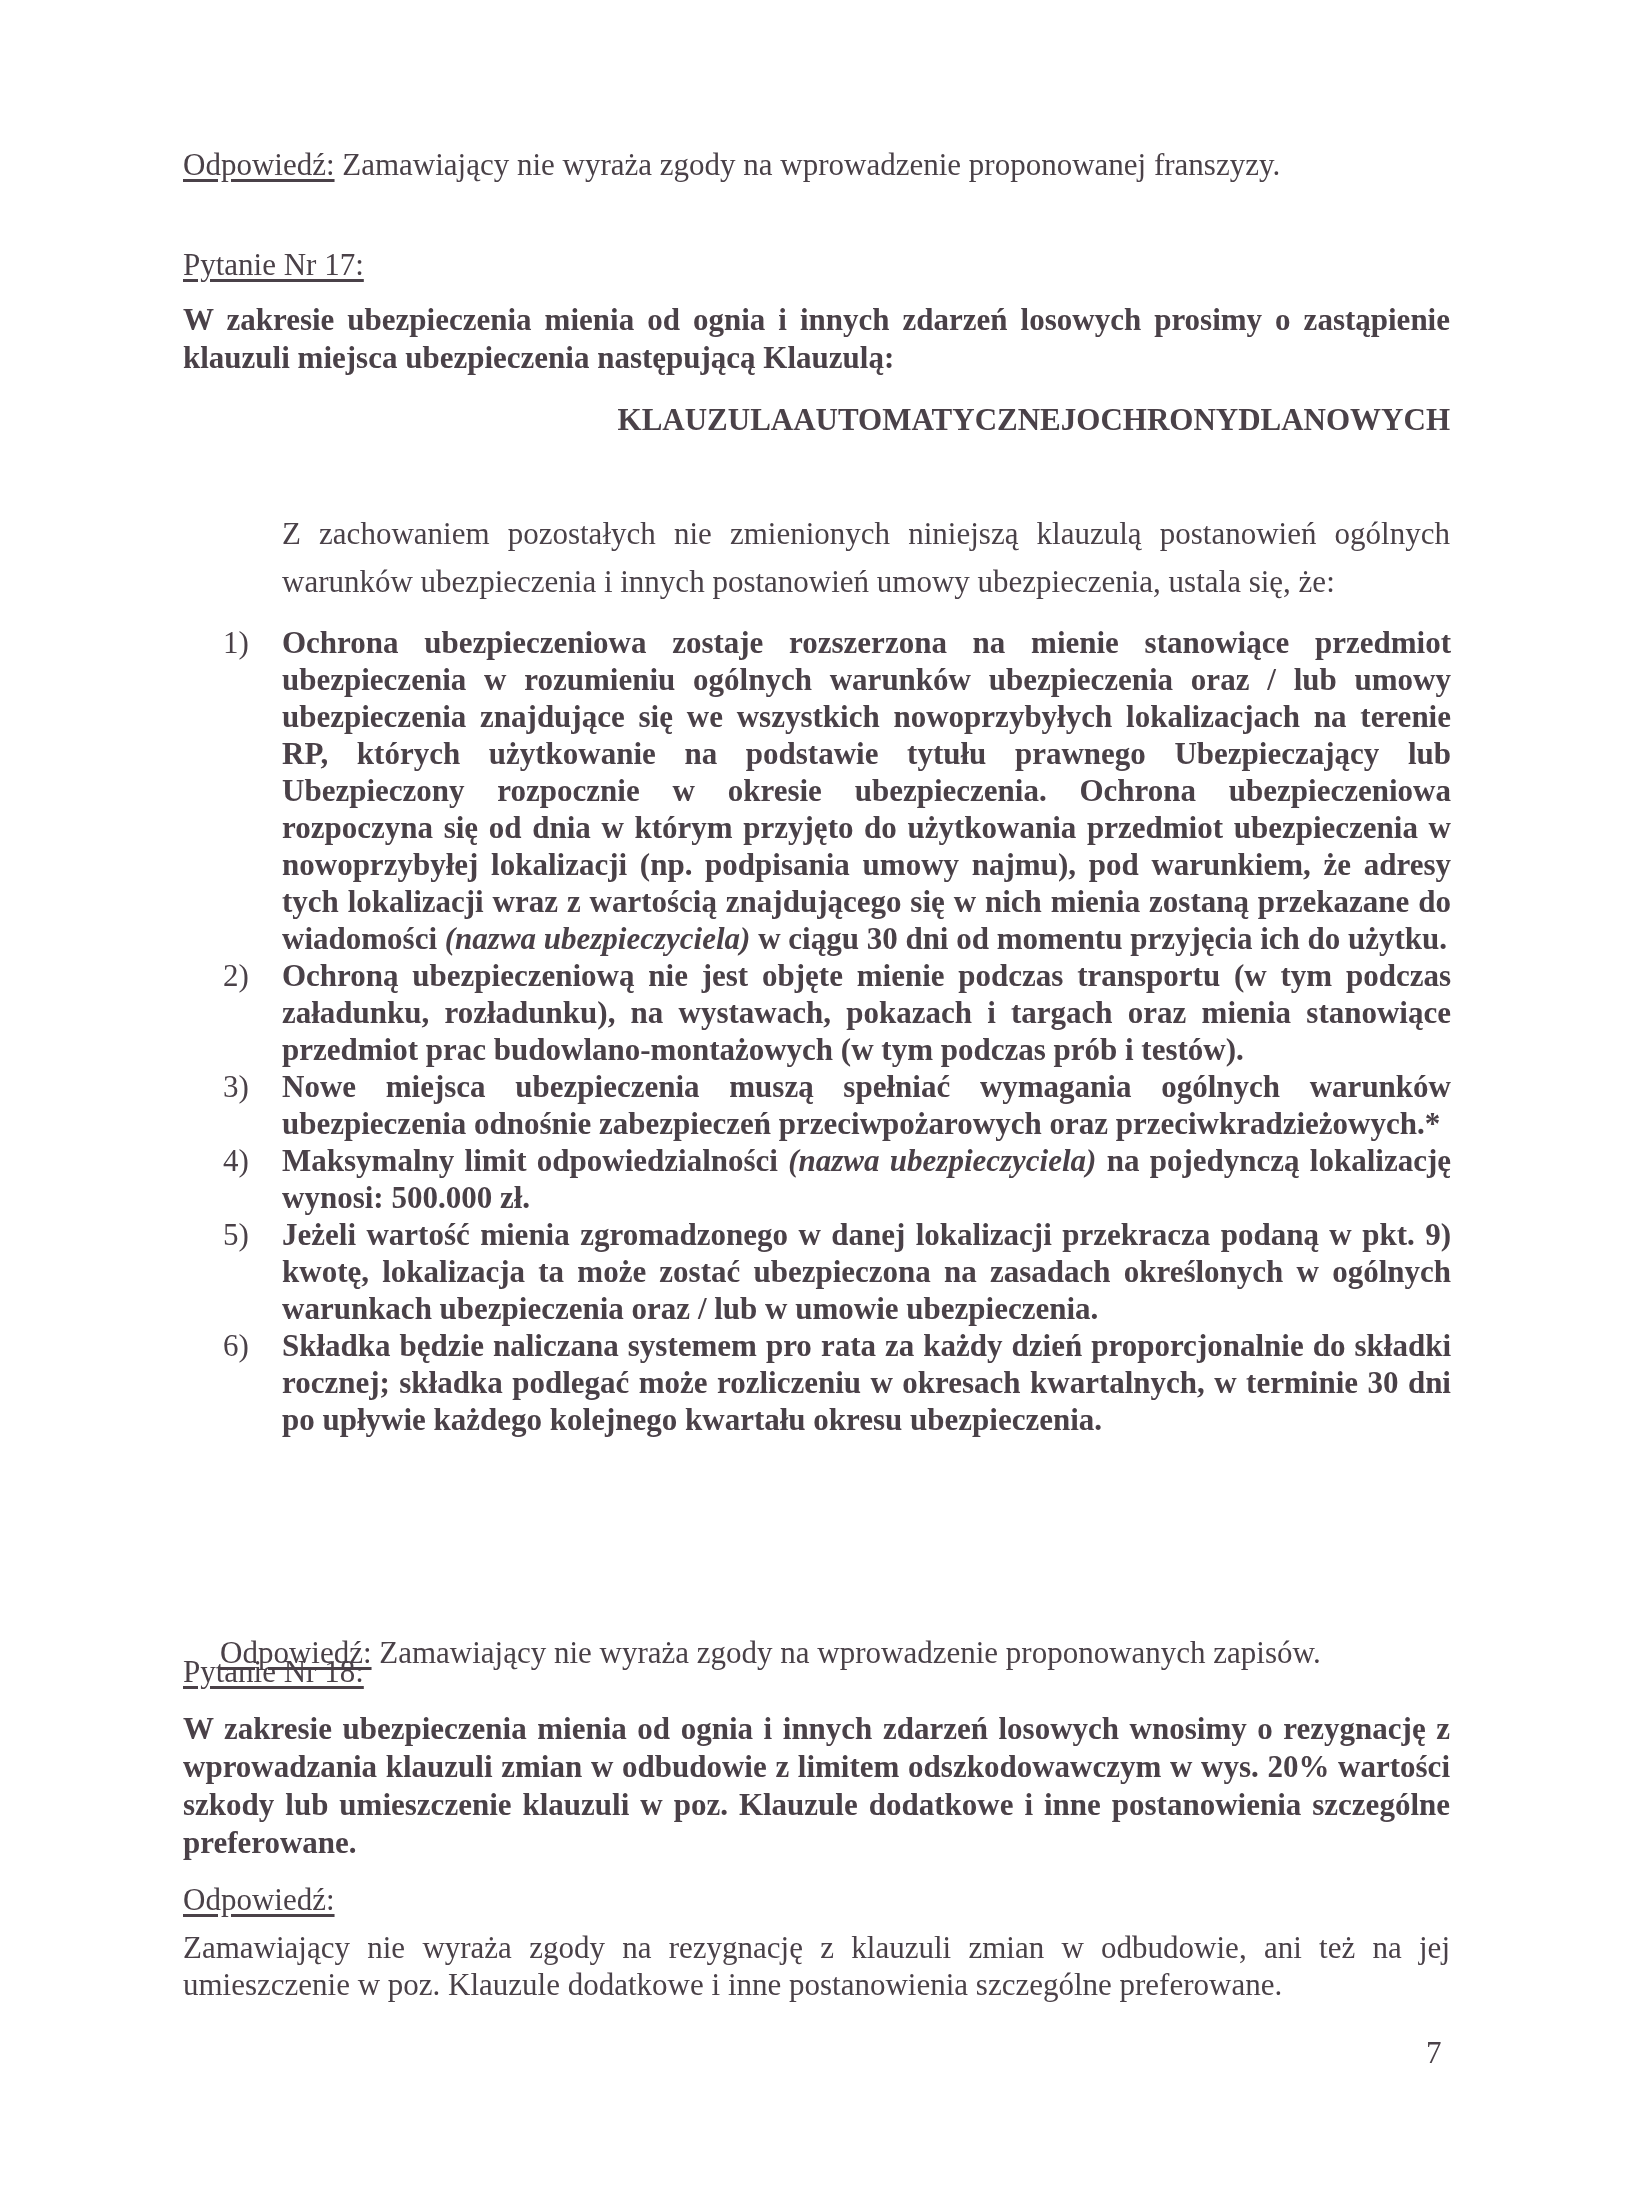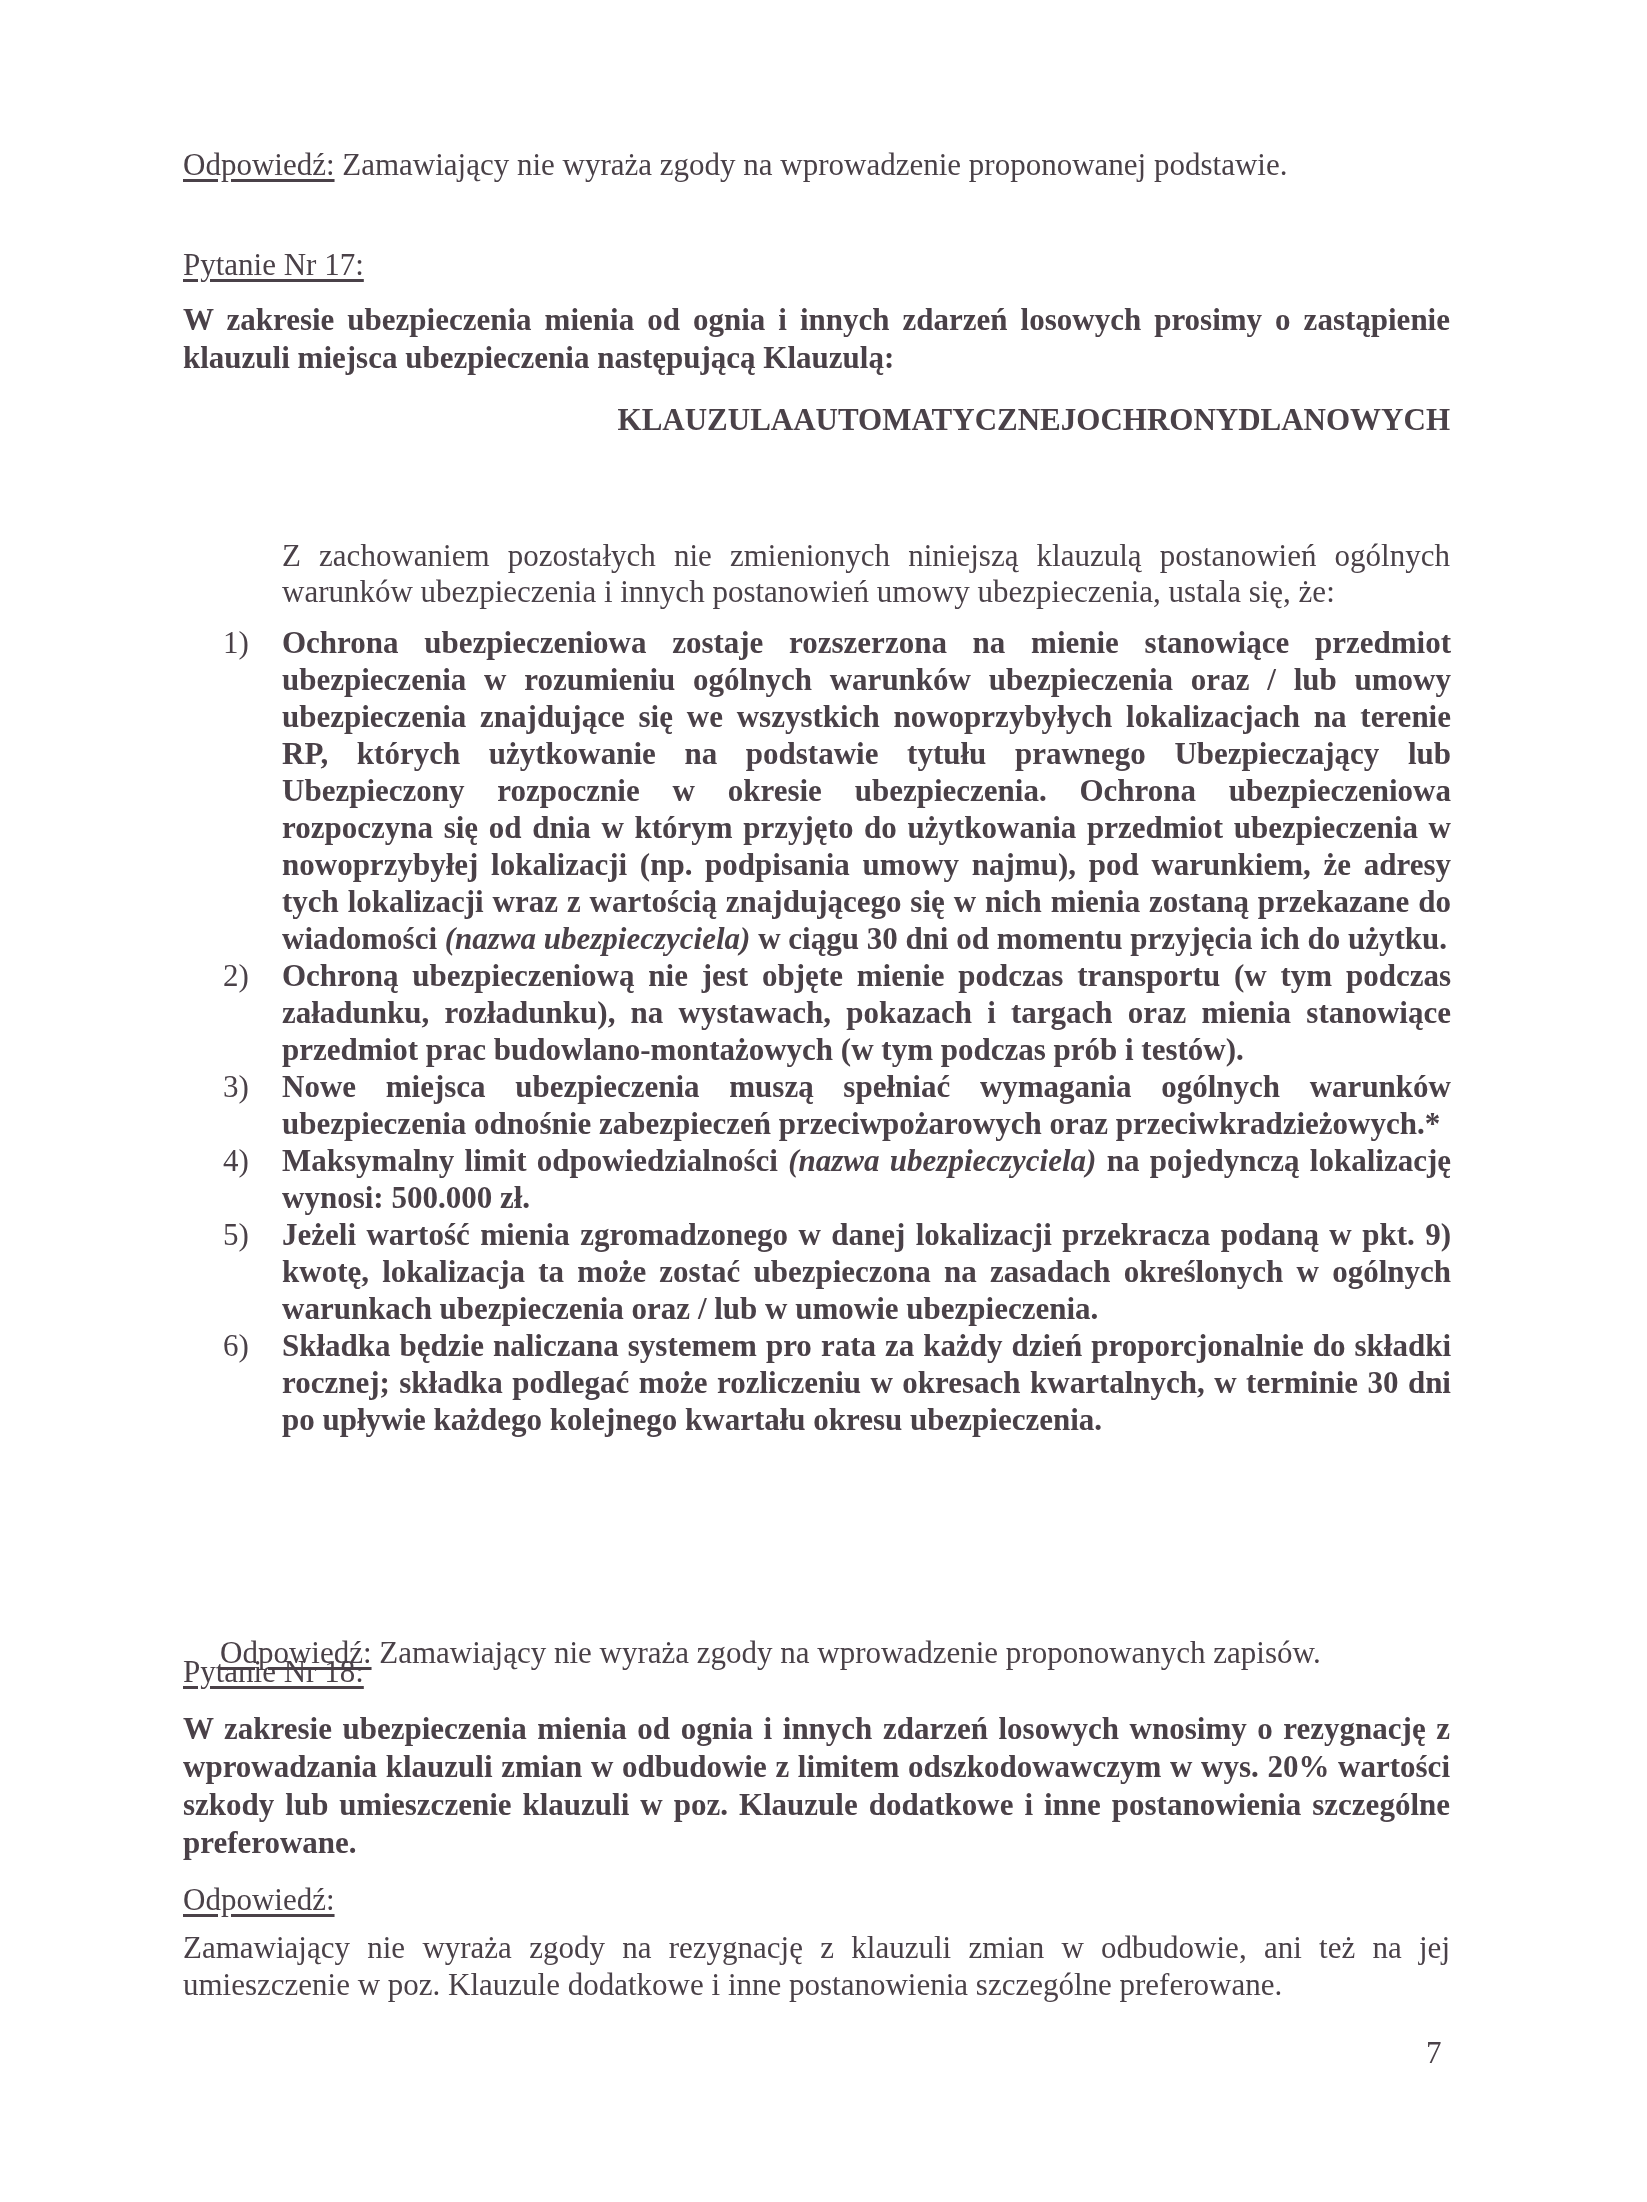--- a/index.html
+++ b/index.html
@@ -11,39 +11,39 @@
     .page { position: absolute; left: 0; top: 0; width: 1647px; height: 2203px; }
     .blk { position: absolute; left: 183px; width: 1267px; font-size: 31px; line-height: 37px; }
     .u { text-decoration: underline; text-underline-offset: 4px; }
     .bold { font-weight: bold; font-size: 31px; line-height: 38px; text-align: justify; text-align-last: left; margin-top: 12px; }
     .ital { font-style: italic; }
     #answer1 { top: 146px; }
     #q17-label { top: 246px; }
     #q17-text { top: 289px; }
     #clause-title { top: 398px; left: 282px; width: 1168px; font-weight: bold; text-align: justify; text-align-last: left; line-height: 44px; }
     #clause-title .t1 { display: flex; justify-content: flex-end; }
-    #clause-intro { top: 538px; left: 282px; width: 1168px; text-align: justify; line-height: 36px; }
+    #clause-intro { top: 510px; left: 282px; width: 1168px; text-align: justify; line-height: 48px; }
     #clause-list { position: absolute; top: 624px; left: 223px; width: 1228px; margin: 0; padding: 0; list-style: none; font-size: 31px; line-height: 37px; }
     #clause-list li { display: flex; }
     #clause-list .num { width: 59px; flex: 0 0 59px; }
     #clause-list .txt { flex: 1; text-align: justify; font-weight: bold; }
     #answer2 { top: 1634px; margin-left: 37px; }
     #q18-label { top: 1653px; }
     #q18-text { top: 1698px; }
     #answer3-label { top: 1881px; }
     #answer3-text { top: 1929px; text-align: justify; }
     #page-number { position: absolute; top: 2035px; left: 1426px; font-size: 31px; }
   </style>
 </head>
 <body>
 
 <div class="page">
 
   <div class="blk" id="answer1">
-    <span class="u">Odpowiedź:</span><span> Zamawiający nie wyraża zgody na wprowadzenie proponowanej podstawie.</span>
+    <span class="u">Odpowiedź:</span><span> Zamawiający nie wyraża zgody na wprowadzenie proponowanej franszyzy.</span>
   </div>
 
   <div class="blk u" id="q17-label" style="width:auto">Pytanie Nr 17:</div>
 
   <div class="blk bold" id="q17-text">W zakresie ubezpieczenia mienia od ognia i innych zdarzeń losowych prosimy o zastąpienie klauzuli miejsca ubezpieczenia następującą Klauzulą:</div>
 
   <div class="blk" id="clause-title">
     <div class="t1">
       <span>KLAUZULA</span>
       <span>AUTOMATYCZNEJ</span>

